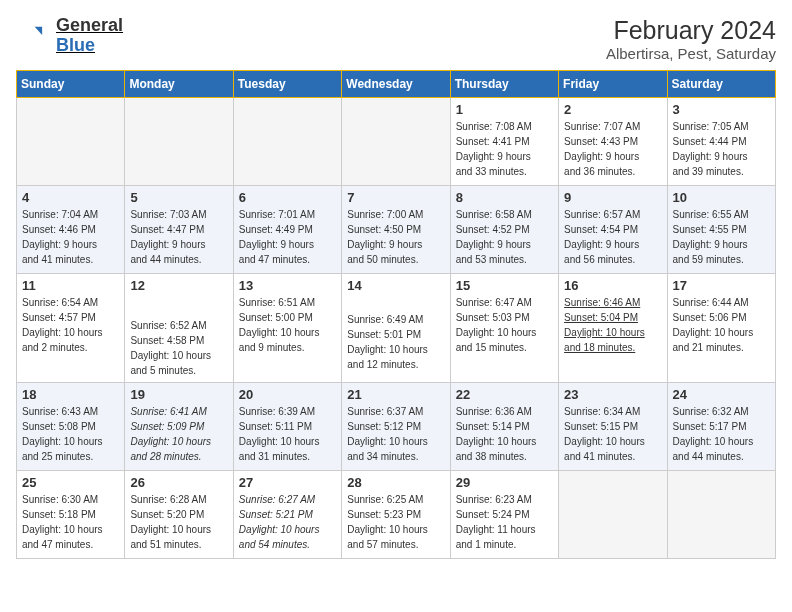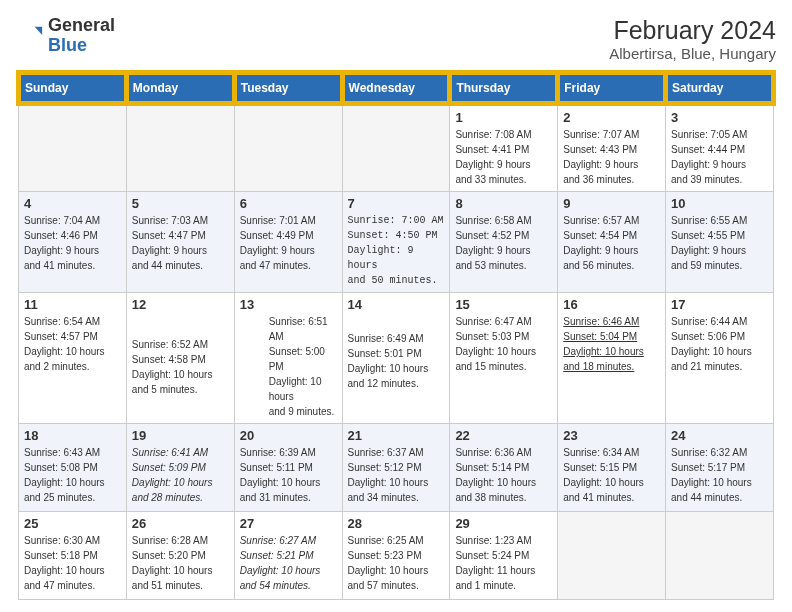--- a/index.html
+++ b/index.html
@@ -12,21 +12,22 @@
     }
     .header {
       display: flex;
       justify-content: space-between;
       align-items: flex-start;
       margin-bottom: 8px;
     }
     .logo {
       display: flex;
       align-items: center;
-      gap: 4px;
+      gap: 12px;
+      text-decoration: underline;
     }
     .logo-text {
       font-size: 18px;
       font-weight: bold;
       line-height: 1.1;
     }
     .logo-general { color: #333; }
     .logo-blue { color: #2a6db5; }
     .logo-icon {
       width: 28px;
@@ -49,21 +50,21 @@
       border-collapse: collapse;
       table-layout: fixed;
     }
     thead tr th {
       background: #2a6db5;
       color: #fff;
       font-size: 12px;
       font-weight: bold;
       padding: 6px 4px;
       text-align: left;
-      border: 5px solid #eab308;
+      border: 1px solid #eab308;
     }
     tbody tr td {
       border: 1px solid #ccc;
       vertical-align: top;
       padding: 4px 5px;
       height: 88px;
       font-size: 10.5px;
       color: #333;
     }
     .day-number {
@@ -100,21 +101,21 @@
       <polygon points="20,5 28,5 28,14" fill="#2a6db5"></polygon>
       <rect x="0" y="0" width="20" height="28" rx="2" fill="none"></rect>
     </svg>
     <div class="logo-text">
       <span class="logo-general">General</span><br>
       <span class="logo-blue">Blue</span>
     </div>
   </div>
   <div class="title-block">
     <div class="month-title">February 2024</div>
-    <div class="location-title">Albertirsa, Blue, Hungary</div>
+    <div class="location-title">Albertirsa, Pest, Saturday</div>
   </div>
 </div>
 
 <table>
   <thead>
     <tr>
     <th>Sunday</th>
         <th>Monday</th>
         <th>Tuesday</th>
         <th>Wednesday</th>
@@ -168,21 +169,21 @@
         </td>
         <td>
           <span class="day-number">6</span>
           <div class="day-info" style="white-space: pre-line;">Sunrise: 7:01 AM
 Sunset: 4:49 PM
 Daylight: 9 hours
 and 47 minutes.</div>
         </td>
         <td>
           <span class="day-number">7</span>
-          <div class="day-info" style="white-space: pre-line; font-family: Liberation Mono, monospace;">Sunrise: 7:00 AM
+          <div class="day-info" style="white-space: pre-line;">Sunrise: 7:00 AM
 Sunset: 4:50 PM
 Daylight: 9 hours
 and 50 minutes.</div>
         </td>
         <td>
           <span class="day-number">8</span>
           <div class="day-info" style="white-space: pre-line;">Sunrise: 6:58 AM
 Sunset: 4:52 PM
 Daylight: 9 hours
 and 53 minutes.</div>
@@ -212,21 +213,21 @@
         </td>
         <td>
           <span class="day-number">12</span>
           <div class="day-info" style="white-space: pre-line; margin-top: 25px;">Sunrise: 6:52 AM
 Sunset: 4:58 PM
 Daylight: 10 hours
 and 5 minutes.</div>
         </td>
         <td>
           <span class="day-number">13</span>
-          <div class="day-info" style="white-space: pre-line; margin-left: 29px;">Sunrise: 6:51 AM
+          <div class="day-info" style="white-space: pre-line;">Sunrise: 6:51 AM
 Sunset: 5:00 PM
 Daylight: 10 hours
 and 9 minutes.</div>
         </td>
         <td>
           <span class="day-number">14</span>
           <div class="day-info" style="white-space: pre-line; margin-top: 19px;">Sunrise: 6:49 AM
 Sunset: 5:01 PM
 Daylight: 10 hours
 and 12 minutes.</div>
@@ -328,21 +329,21 @@
         </td>
         <td>
           <span class="day-number">28</span>
           <div class="day-info" style="white-space: pre-line;">Sunrise: 6:25 AM
 Sunset: 5:23 PM
 Daylight: 10 hours
 and 57 minutes.</div>
         </td>
         <td>
           <span class="day-number">29</span>
-          <div class="day-info" style="white-space: pre-line;">Sunrise: 1:23 AM
+          <div class="day-info" style="white-space: pre-line;">Sunrise: 6:23 AM
 Sunset: 5:24 PM
 Daylight: 11 hours
 and 1 minute.</div>
         </td>
         <td class="empty-cell"></td>
         <td class="empty-cell"></td>
       </tr>
     </tbody>
 </table>
 

